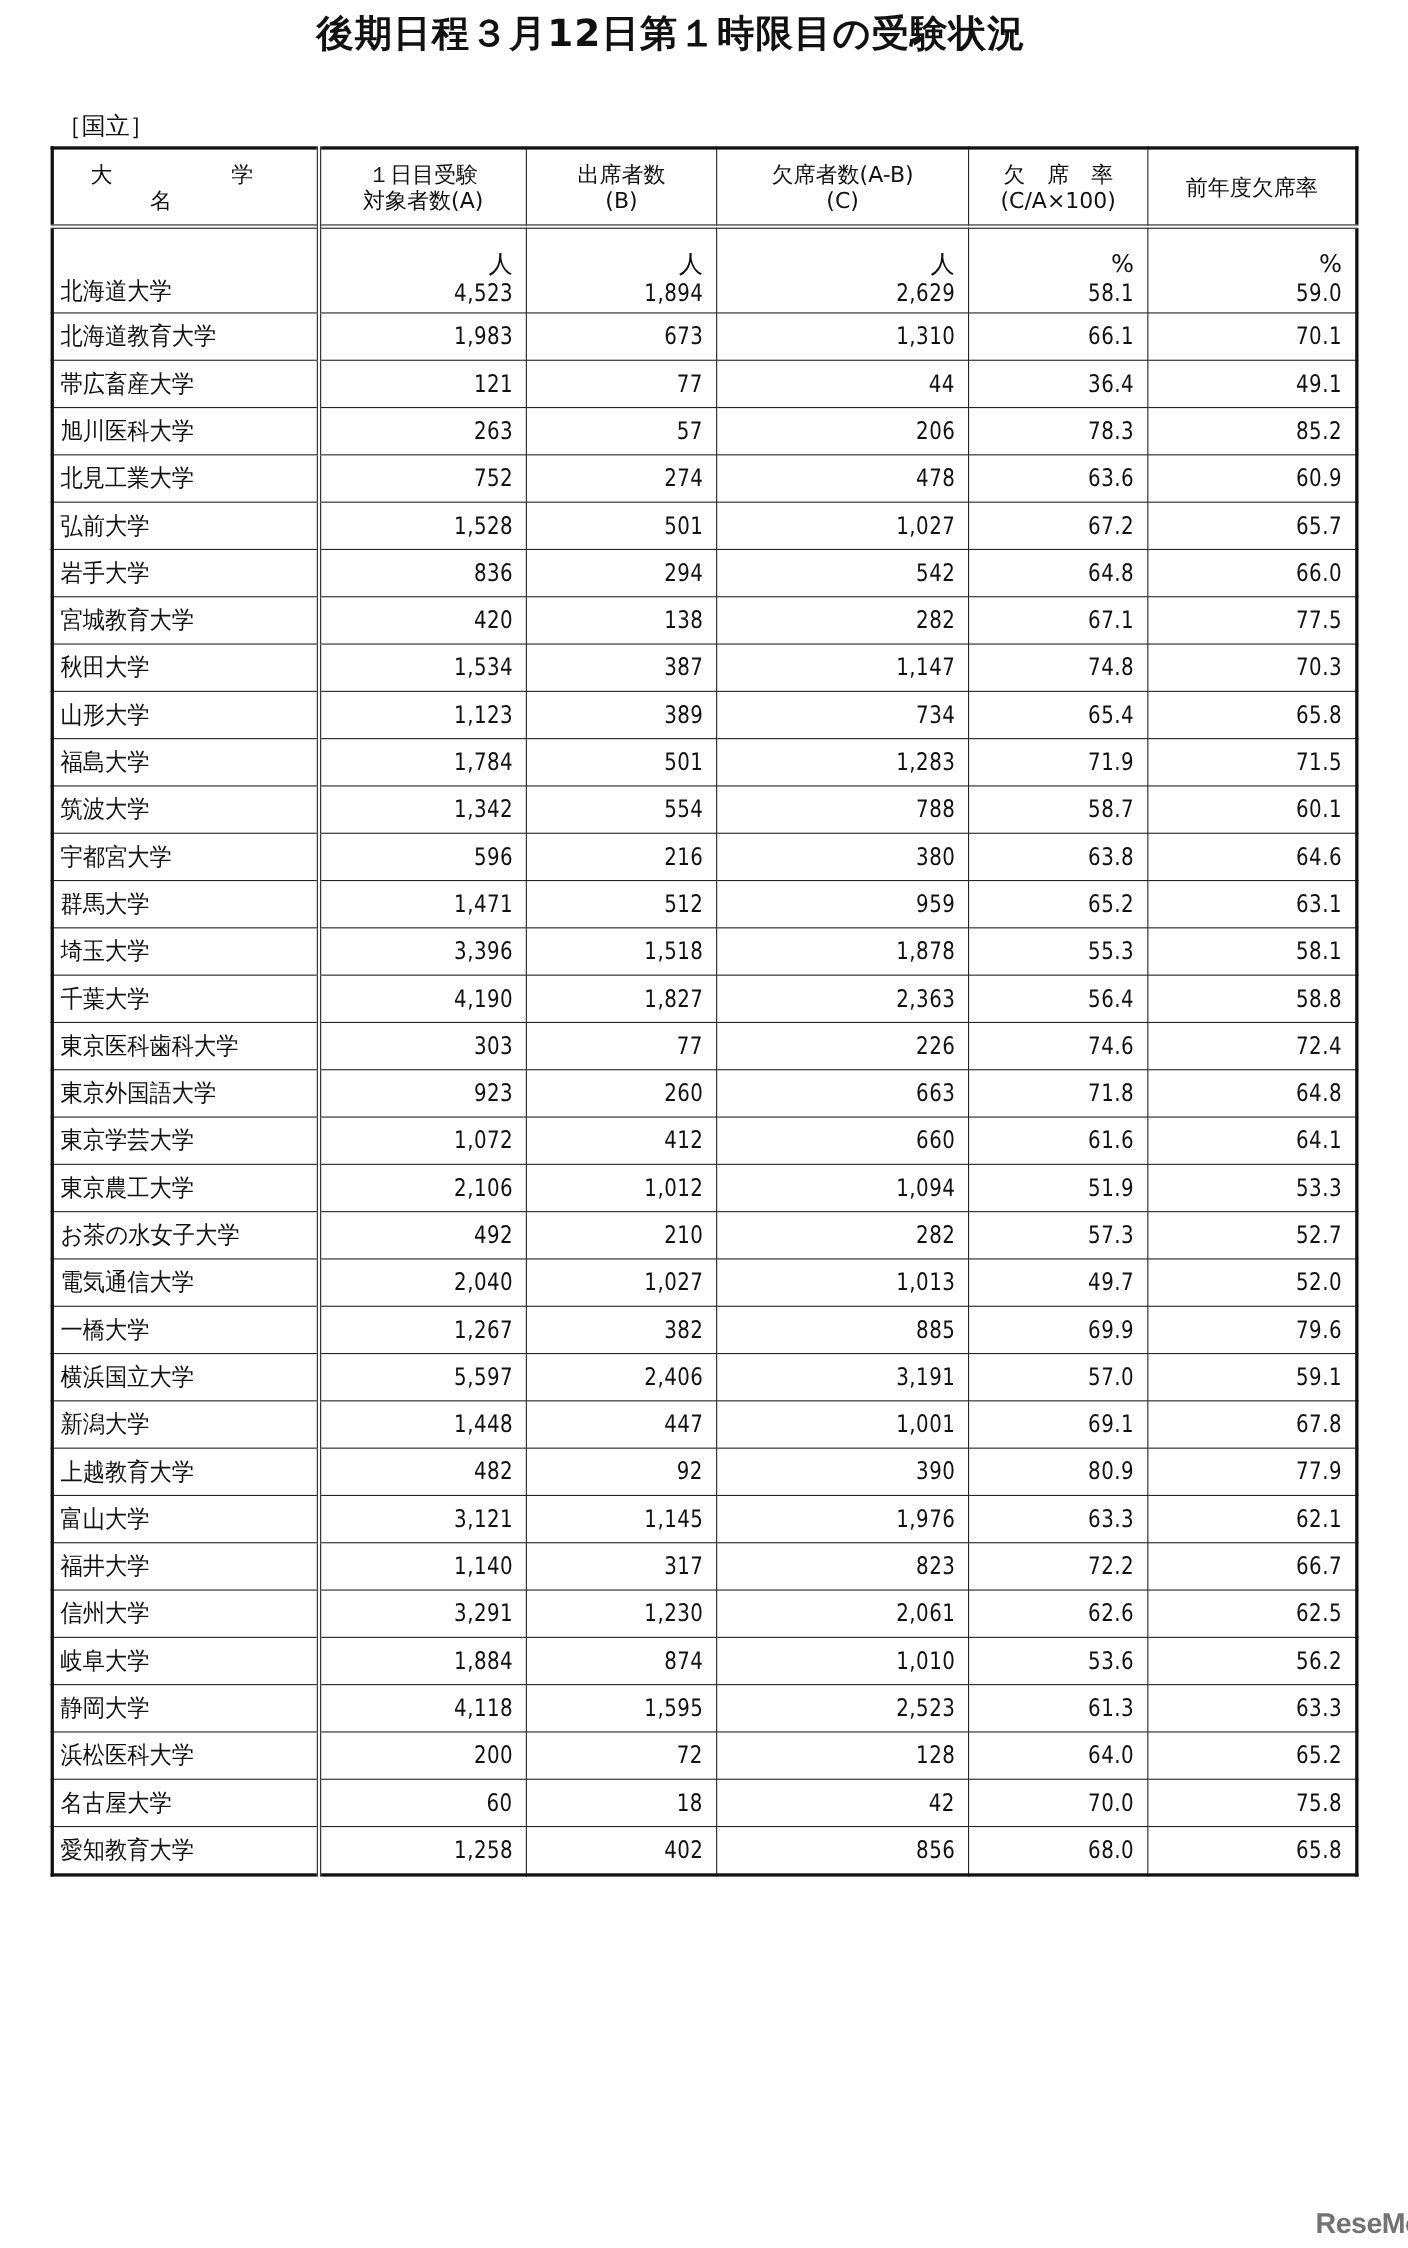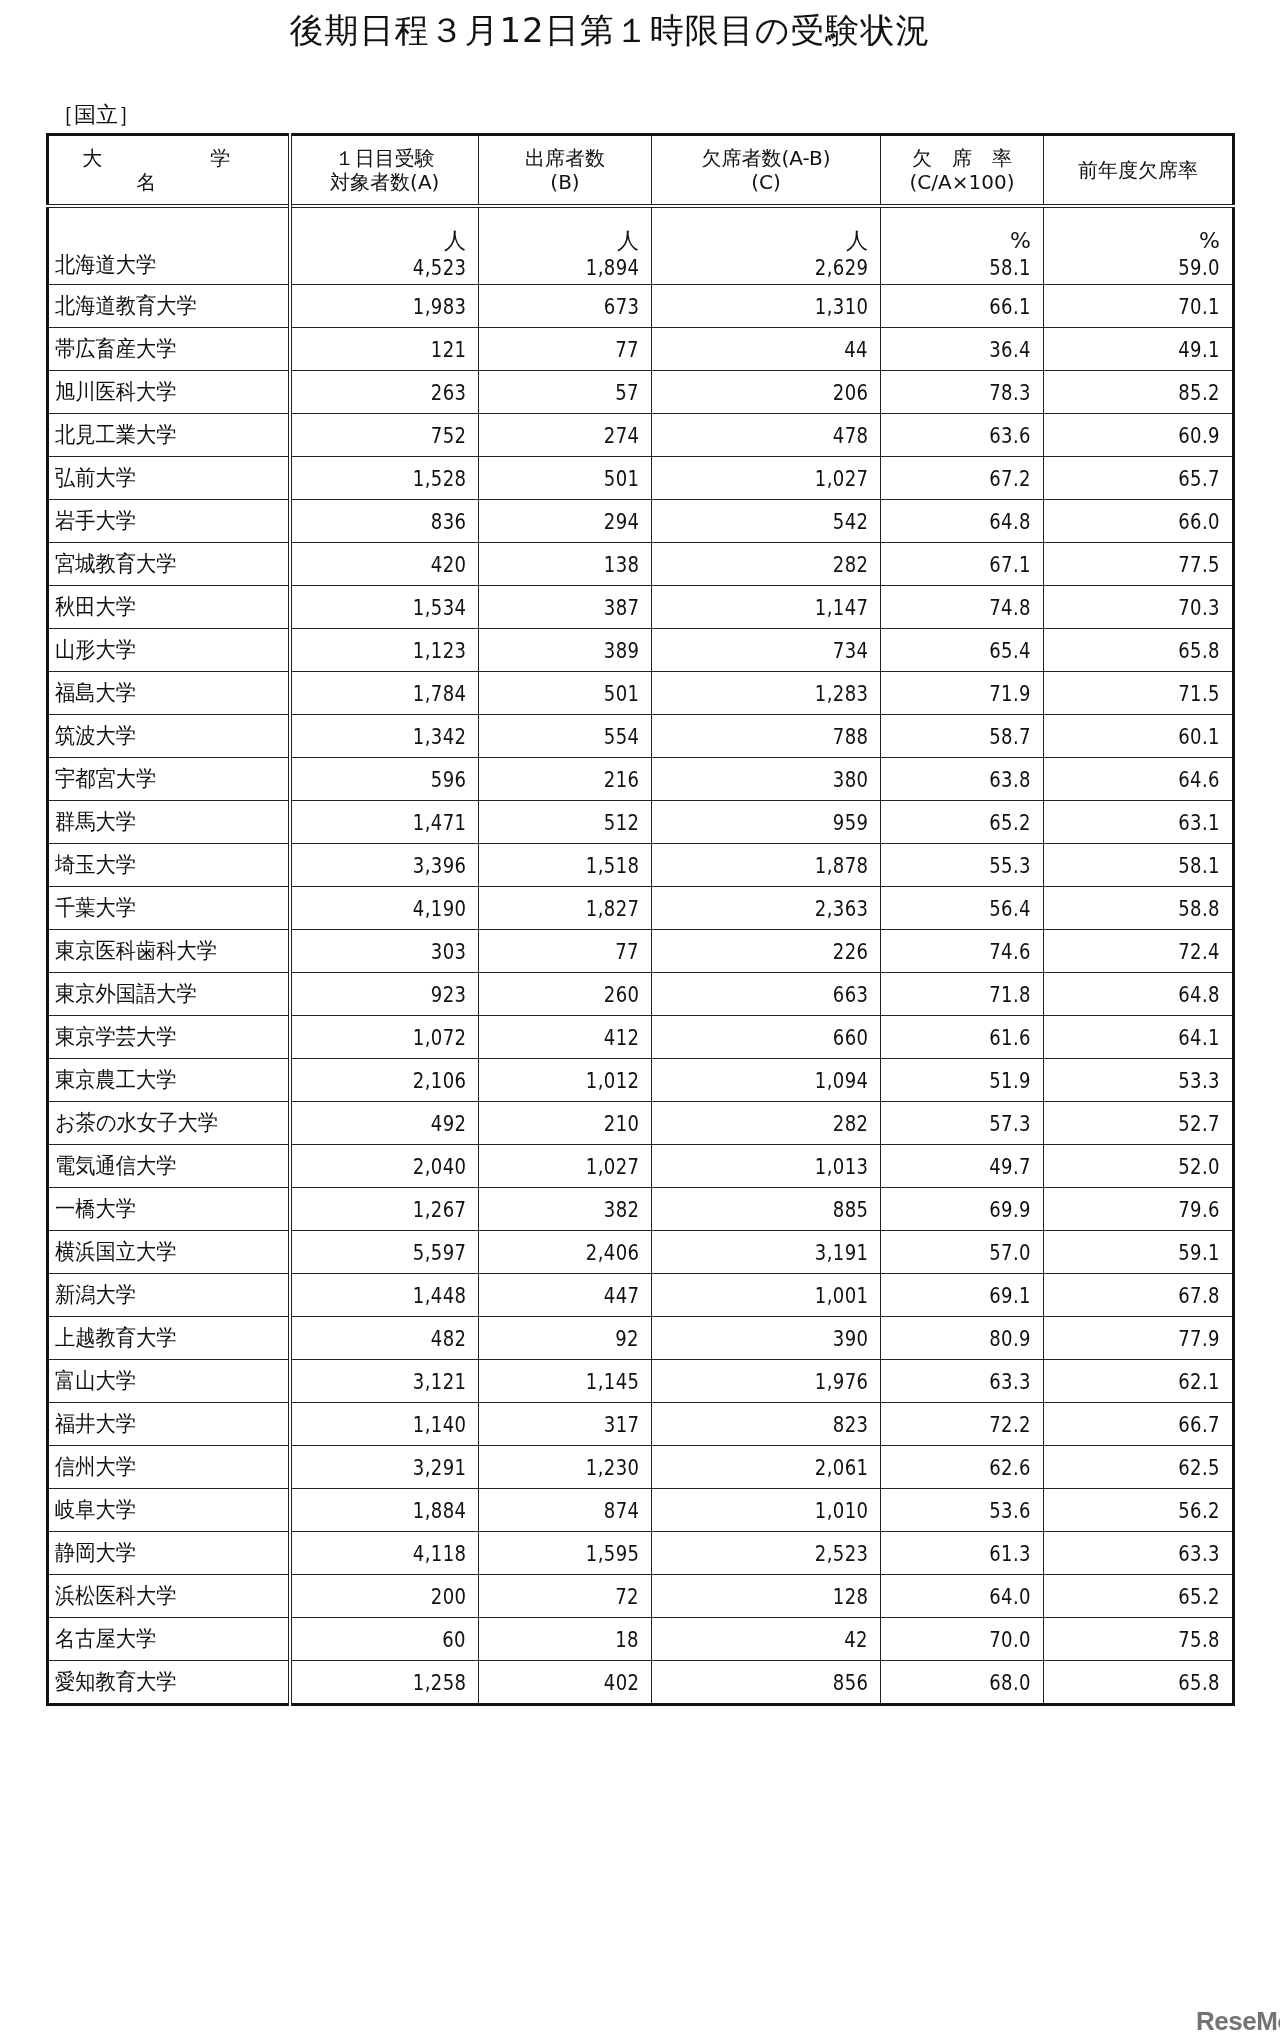--- a/index.html
+++ b/index.html
@@ -1,19 +1,19 @@
 <!DOCTYPE html>
 <html><head>
 <meta charset="utf-8">
 <style>
   html, body { margin: 0; padding: 0; background: #ffffff; }
   body { width: 1280px; height: 2044px; position: relative; overflow: hidden;
          font-family: "DejaVu Sans", "Liberation Sans", sans-serif; color: #111; }
   .title { position: absolute; left: 0; width: 1220px; top: 8px; text-align: center;
-           font-size: 34px; font-weight: normal; letter-spacing: 1px; }
+           font-size: 34px; font-weight: bold; letter-spacing: 1px; }
   .section-label { position: absolute; left: 52px; top: 100px; font-size: 22px; }
   table.grid { position: absolute; left: 46px; top: 133px; width: 1186px;
                border-collapse: collapse; border: 3px solid #111; table-layout: fixed; }
   table.grid th, table.grid td { border: 1px solid #222; padding: 0; }
   table.grid th { height: 68px; font-weight: normal; font-size: 20px; line-height: 24px;
                   text-align: center; vertical-align: middle; }
   table.grid thead tr { border-bottom: 4px double #222; margin-top: 28px; }
   table.grid td { height: 42px; font-size: 22px; vertical-align: middle; }
   table.grid td.name { text-align: left; padding-left: 6px; white-space: nowrap; }
   table.grid td.num { text-align: right; padding-right: 12px; }

